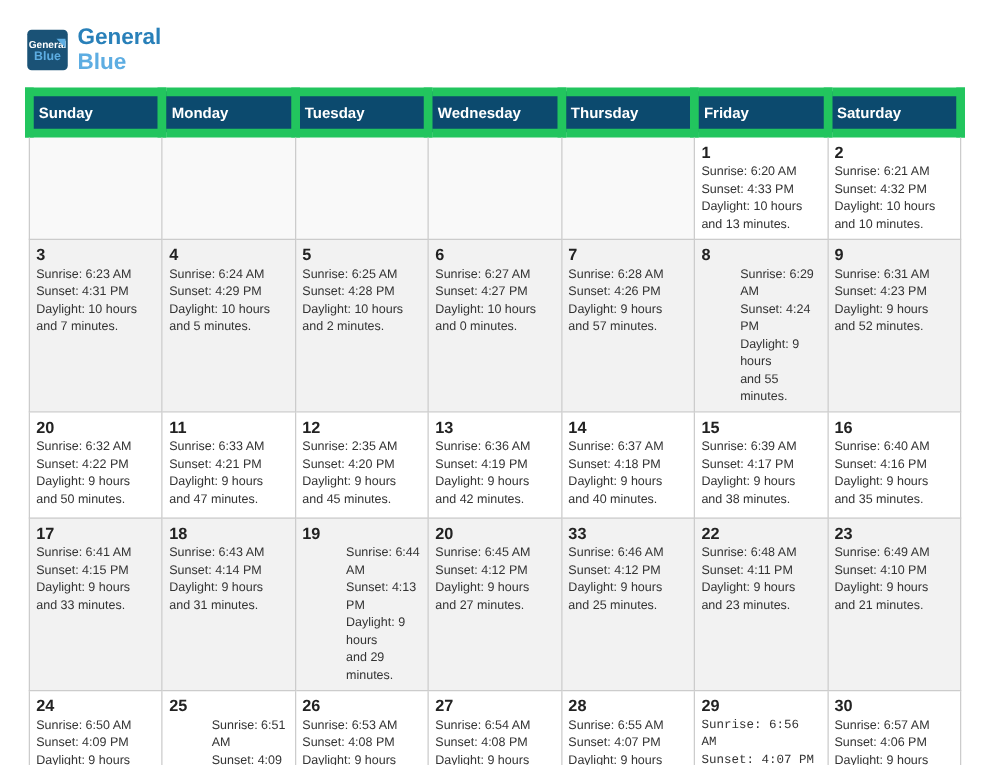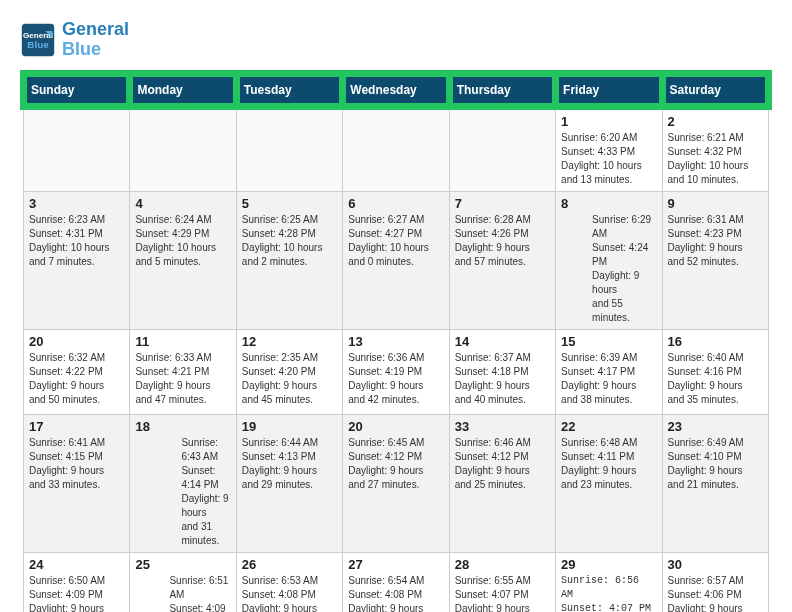--- a/index.html
+++ b/index.html
@@ -250,28 +250,28 @@
       <tr>
         <td class="shaded">
           <span class="day-number">17</span>
           <div class="day-info" style="white-space: pre-line;">Sunrise: 6:41 AM
 Sunset: 4:15 PM
 Daylight: 9 hours
 and 33 minutes.</div>
         </td>
         <td class="shaded">
           <span class="day-number">18</span>
-          <div class="day-info" style="white-space: pre-line; margin-left: 46px;">Sunrise: 6:43 AM
+          <div class="day-info" style="white-space: pre-line;">Sunrise: 6:43 AM
 Sunset: 4:14 PM
 Daylight: 9 hours
 and 31 minutes.</div>
         </td>
         <td class="shaded">
           <span class="day-number">19</span>
-          <div class="day-info" style="white-space: pre-line;">Sunrise: 6:44 AM
+          <div class="day-info" style="white-space: pre-line; margin-left: 35px;">Sunrise: 6:44 AM
 Sunset: 4:13 PM
 Daylight: 9 hours
 and 29 minutes.</div>
         </td>
         <td class="shaded">
           <span class="day-number">20</span>
           <div class="day-info" style="white-space: pre-line;">Sunrise: 6:45 AM
 Sunset: 4:12 PM
 Daylight: 9 hours
 and 27 minutes.</div>

